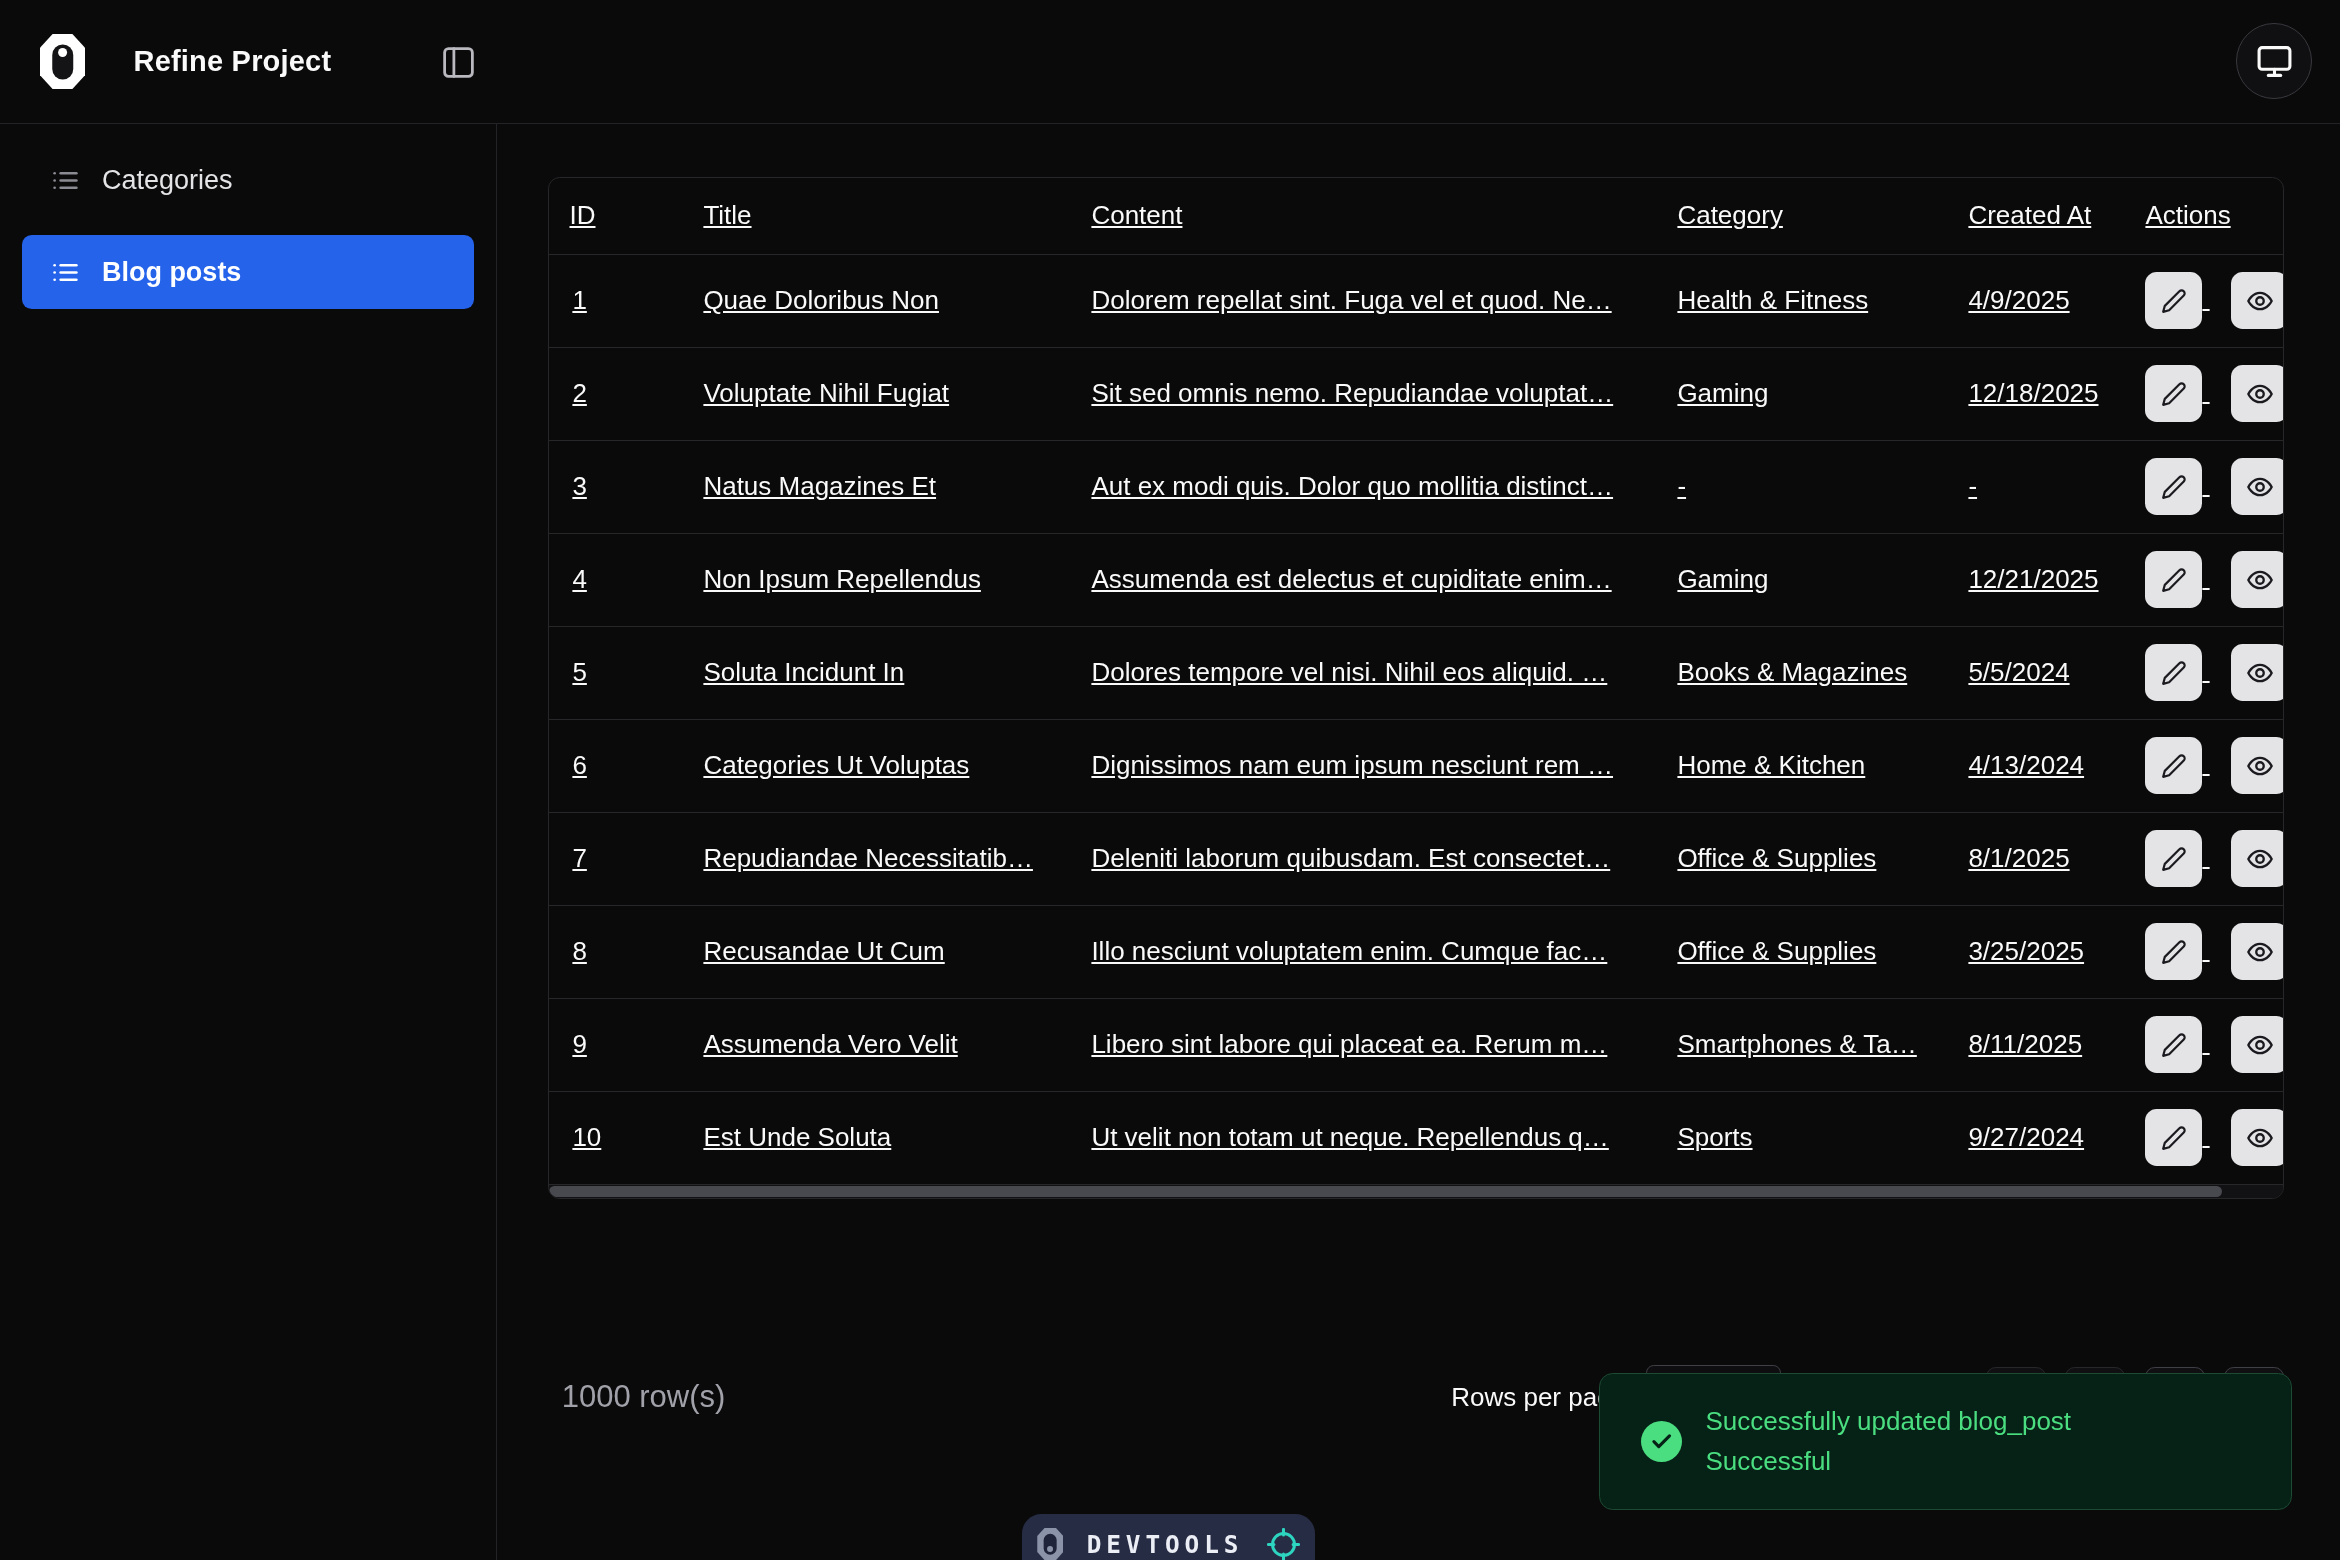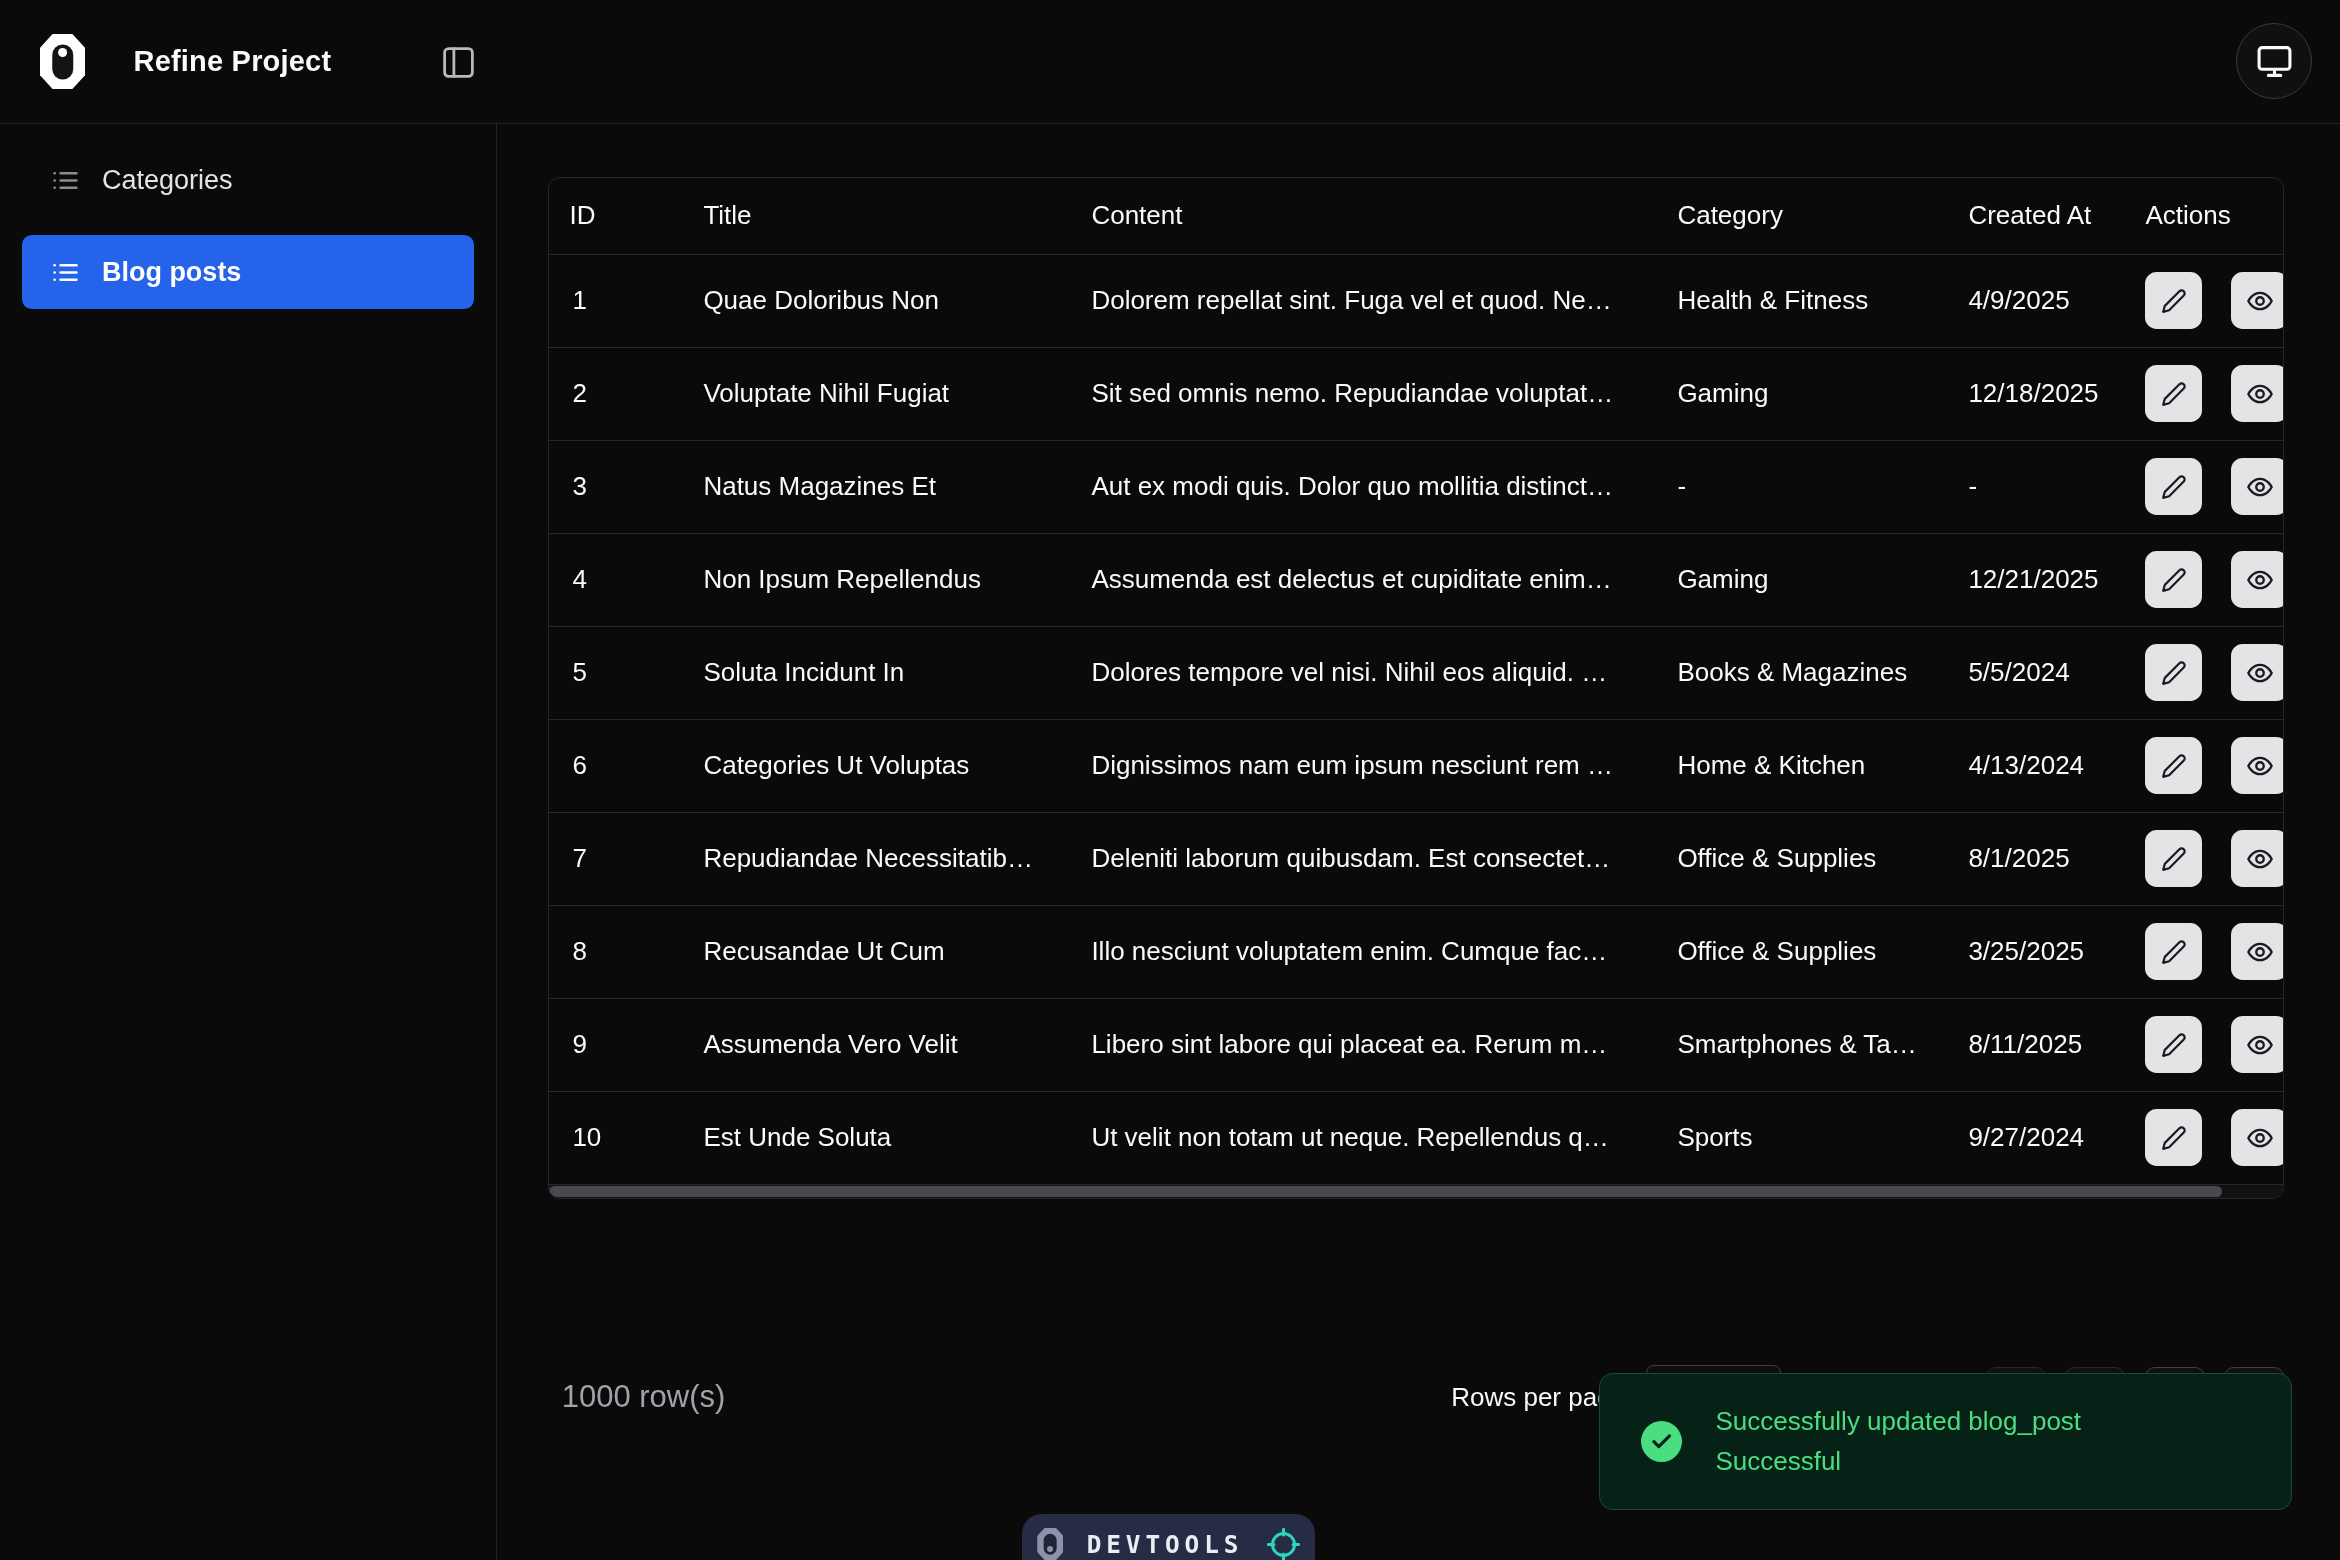--- a/index.html
+++ b/index.html
@@ -47,21 +47,21 @@
   .side-item.active .icn { color:#ffffff; }
   .side-item + .side-item { margin-top:17.6px; }
 
   .content { flex:1 1 auto; position:relative; }
 
   
   .table-wrap {
     position:absolute; left:51px; top:53px; width:1736px;
     border:1px solid #27272a; border-radius:11.7px; overflow:hidden; background:#0a0a0b;
   }
-  table { width:100%; border-collapse:collapse; table-layout:fixed; }
+  table { width:100%; border-collapse:collapse; table-layout:fixed;text-decoration:underline; }
   th, td {
     text-align:left; padding-left:23.4px; font-size:26px; font-weight:400; color:#fafafa;
     white-space:nowrap; overflow:hidden; vertical-align:middle;
     border-bottom:1px solid #27272a;
   }
   th { height:76px; padding-left:20.5px; }
   th:not(:first-child) { padding-left:23.4px; }
   td { height:93px; }
   .c-actions { overflow:visible; }
   .action-btn {
@@ -95,21 +95,21 @@
     border:1px solid #2e2e33; color:#fafafa; cursor:pointer;
     display:flex; align-items:center; justify-content:center;
   }
   .pg-btn.disabled { color:#6b6b74; border-color:#27272a; }
   .pg-btn.enabled { border-color:#3f3f46; }
 
   
   .toast {
     position:absolute; left:1599px; top:1373px; width:693px; height:137px;
     background:#062116; border:1px solid #1d4a33; border-radius:13.7px;
-    display:flex; align-items:center; padding:0 29px 0 41px;gap:10px;
+    display:flex; align-items:center; padding:0 29px 0 41px;
   }
   .toast .check-wrap { width:41px; height:41px; border-radius:50%; background:#4ade80;
     display:flex; align-items:center; justify-content:center; flex:0 0 auto; }
   .toast .lines { margin-left:23.4px; display:flex; flex-direction:column; gap:11.7px; }
   .toast .t1, .toast .t2 { color:#4ade80; font-size:26px; line-height:1.1; }
 
   
   .devtools {
     position:absolute; left:1022px; top:1514px; width:293px; height:70px;
     background:#272c45; border-radius:19.5px; cursor:pointer;

